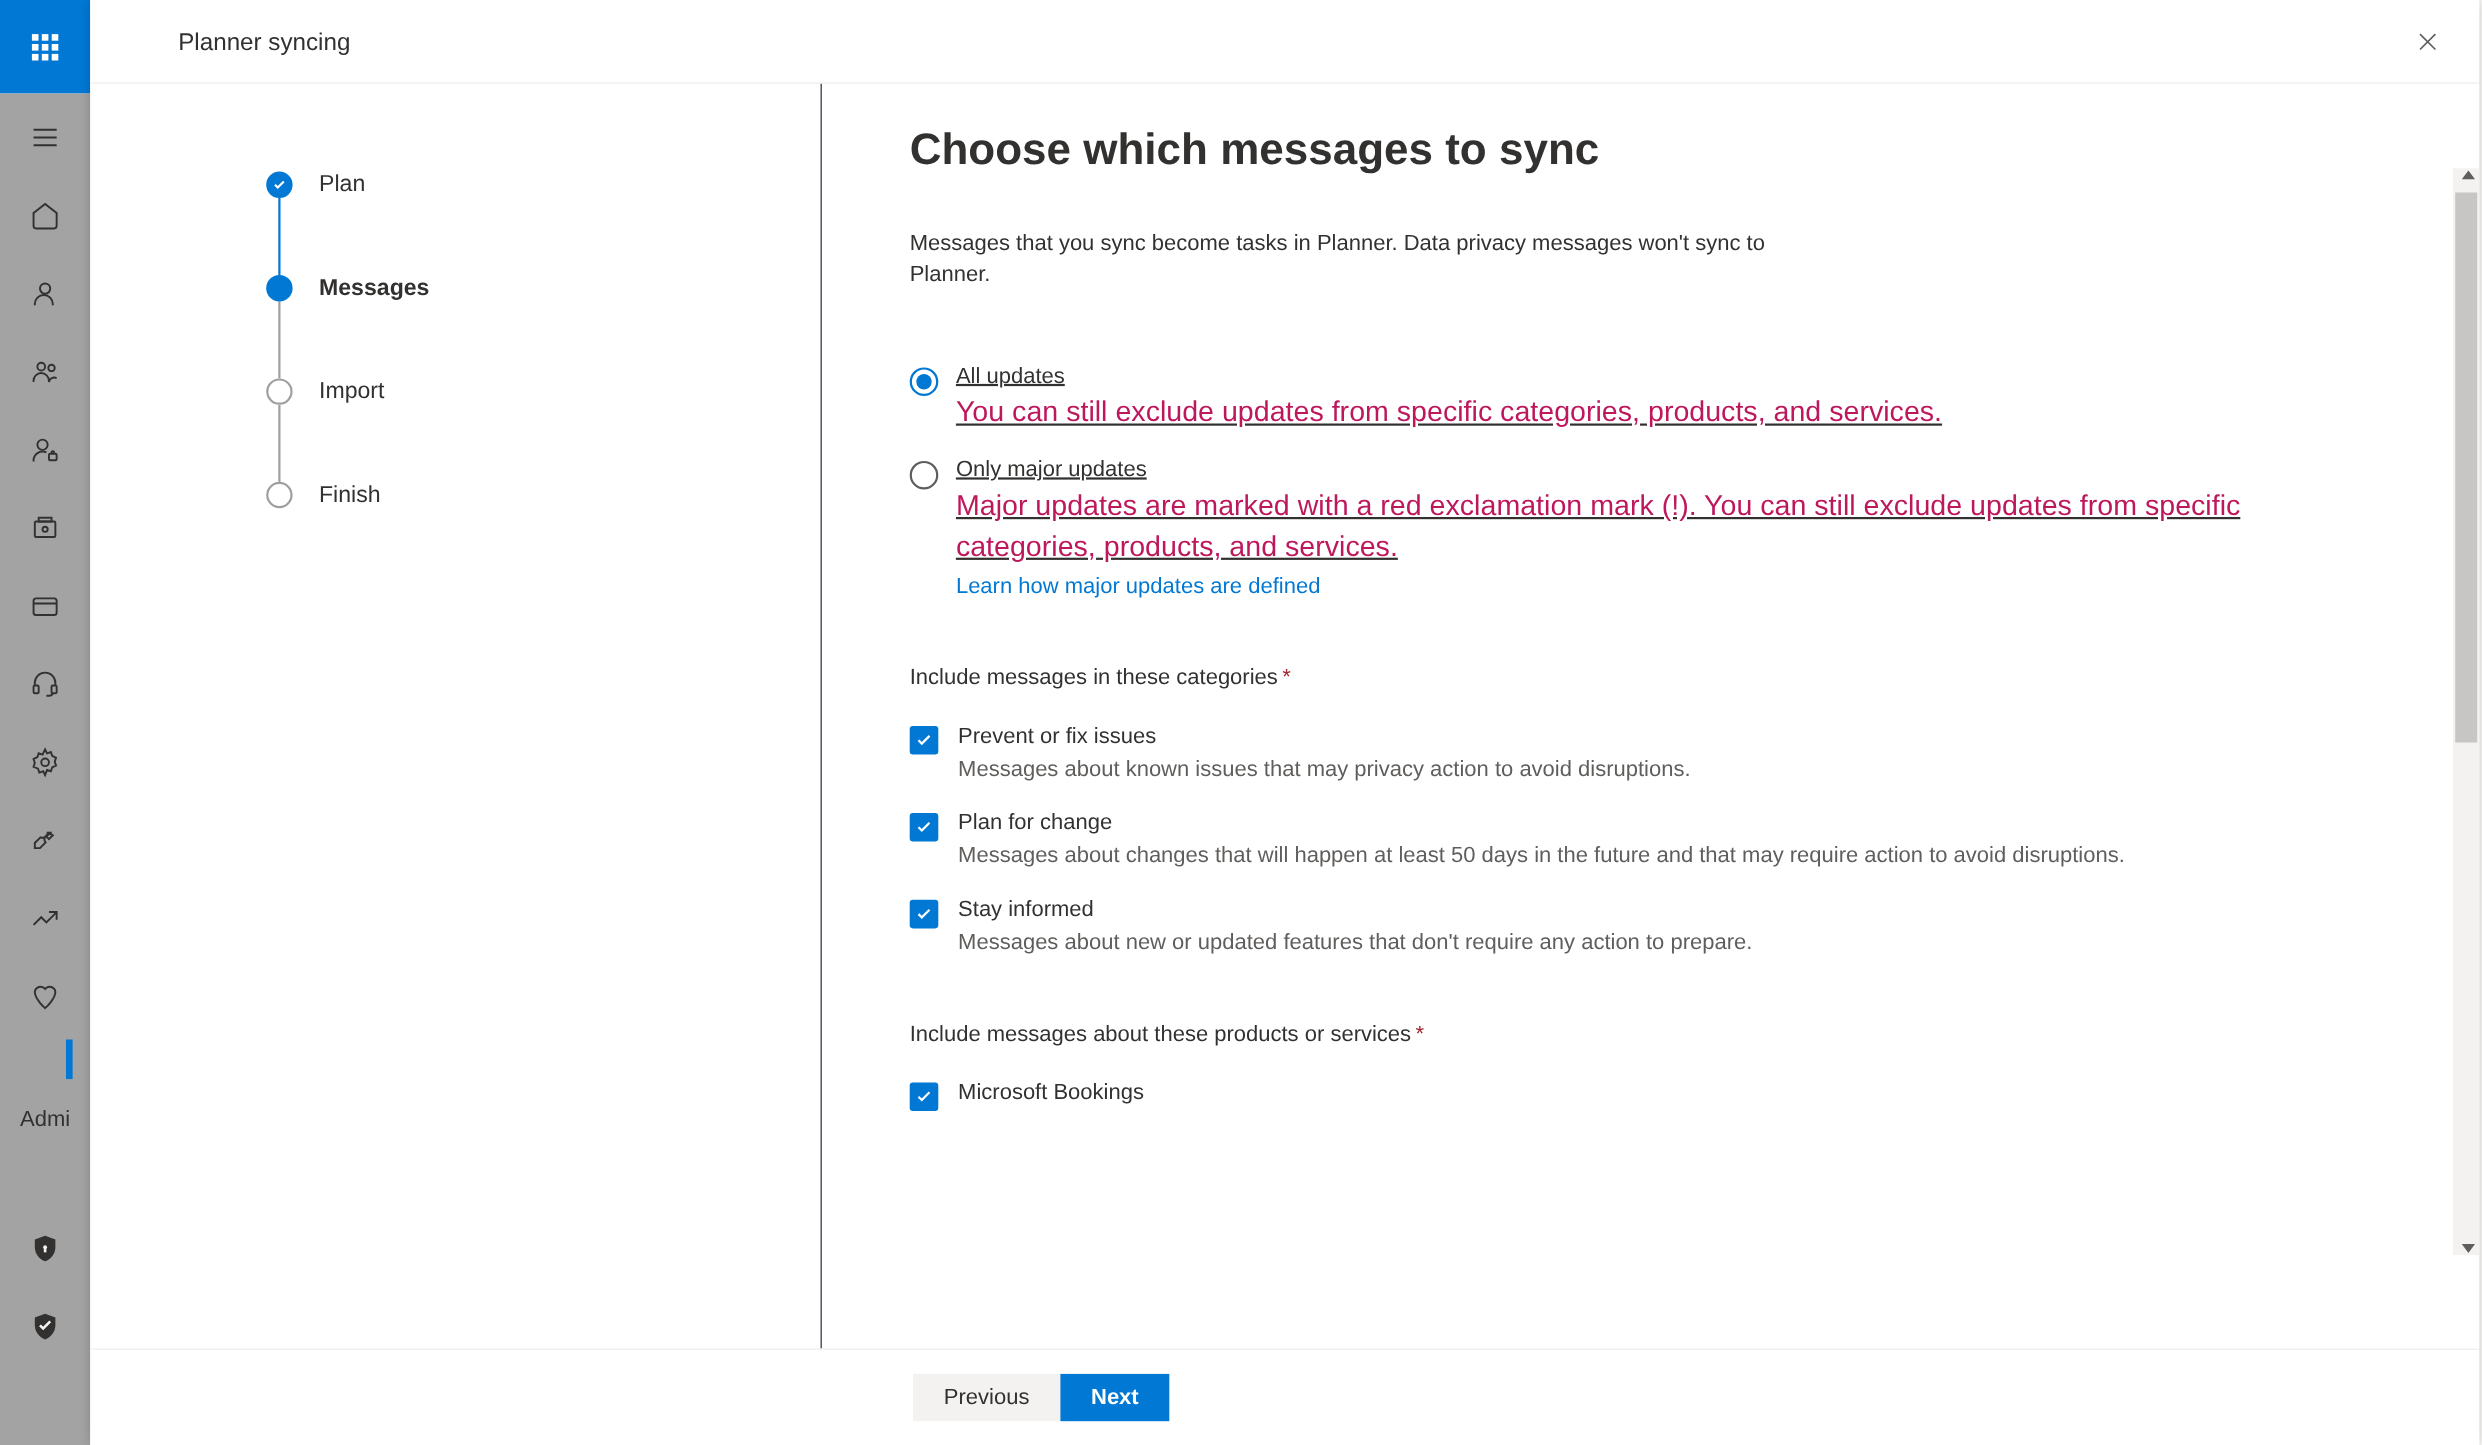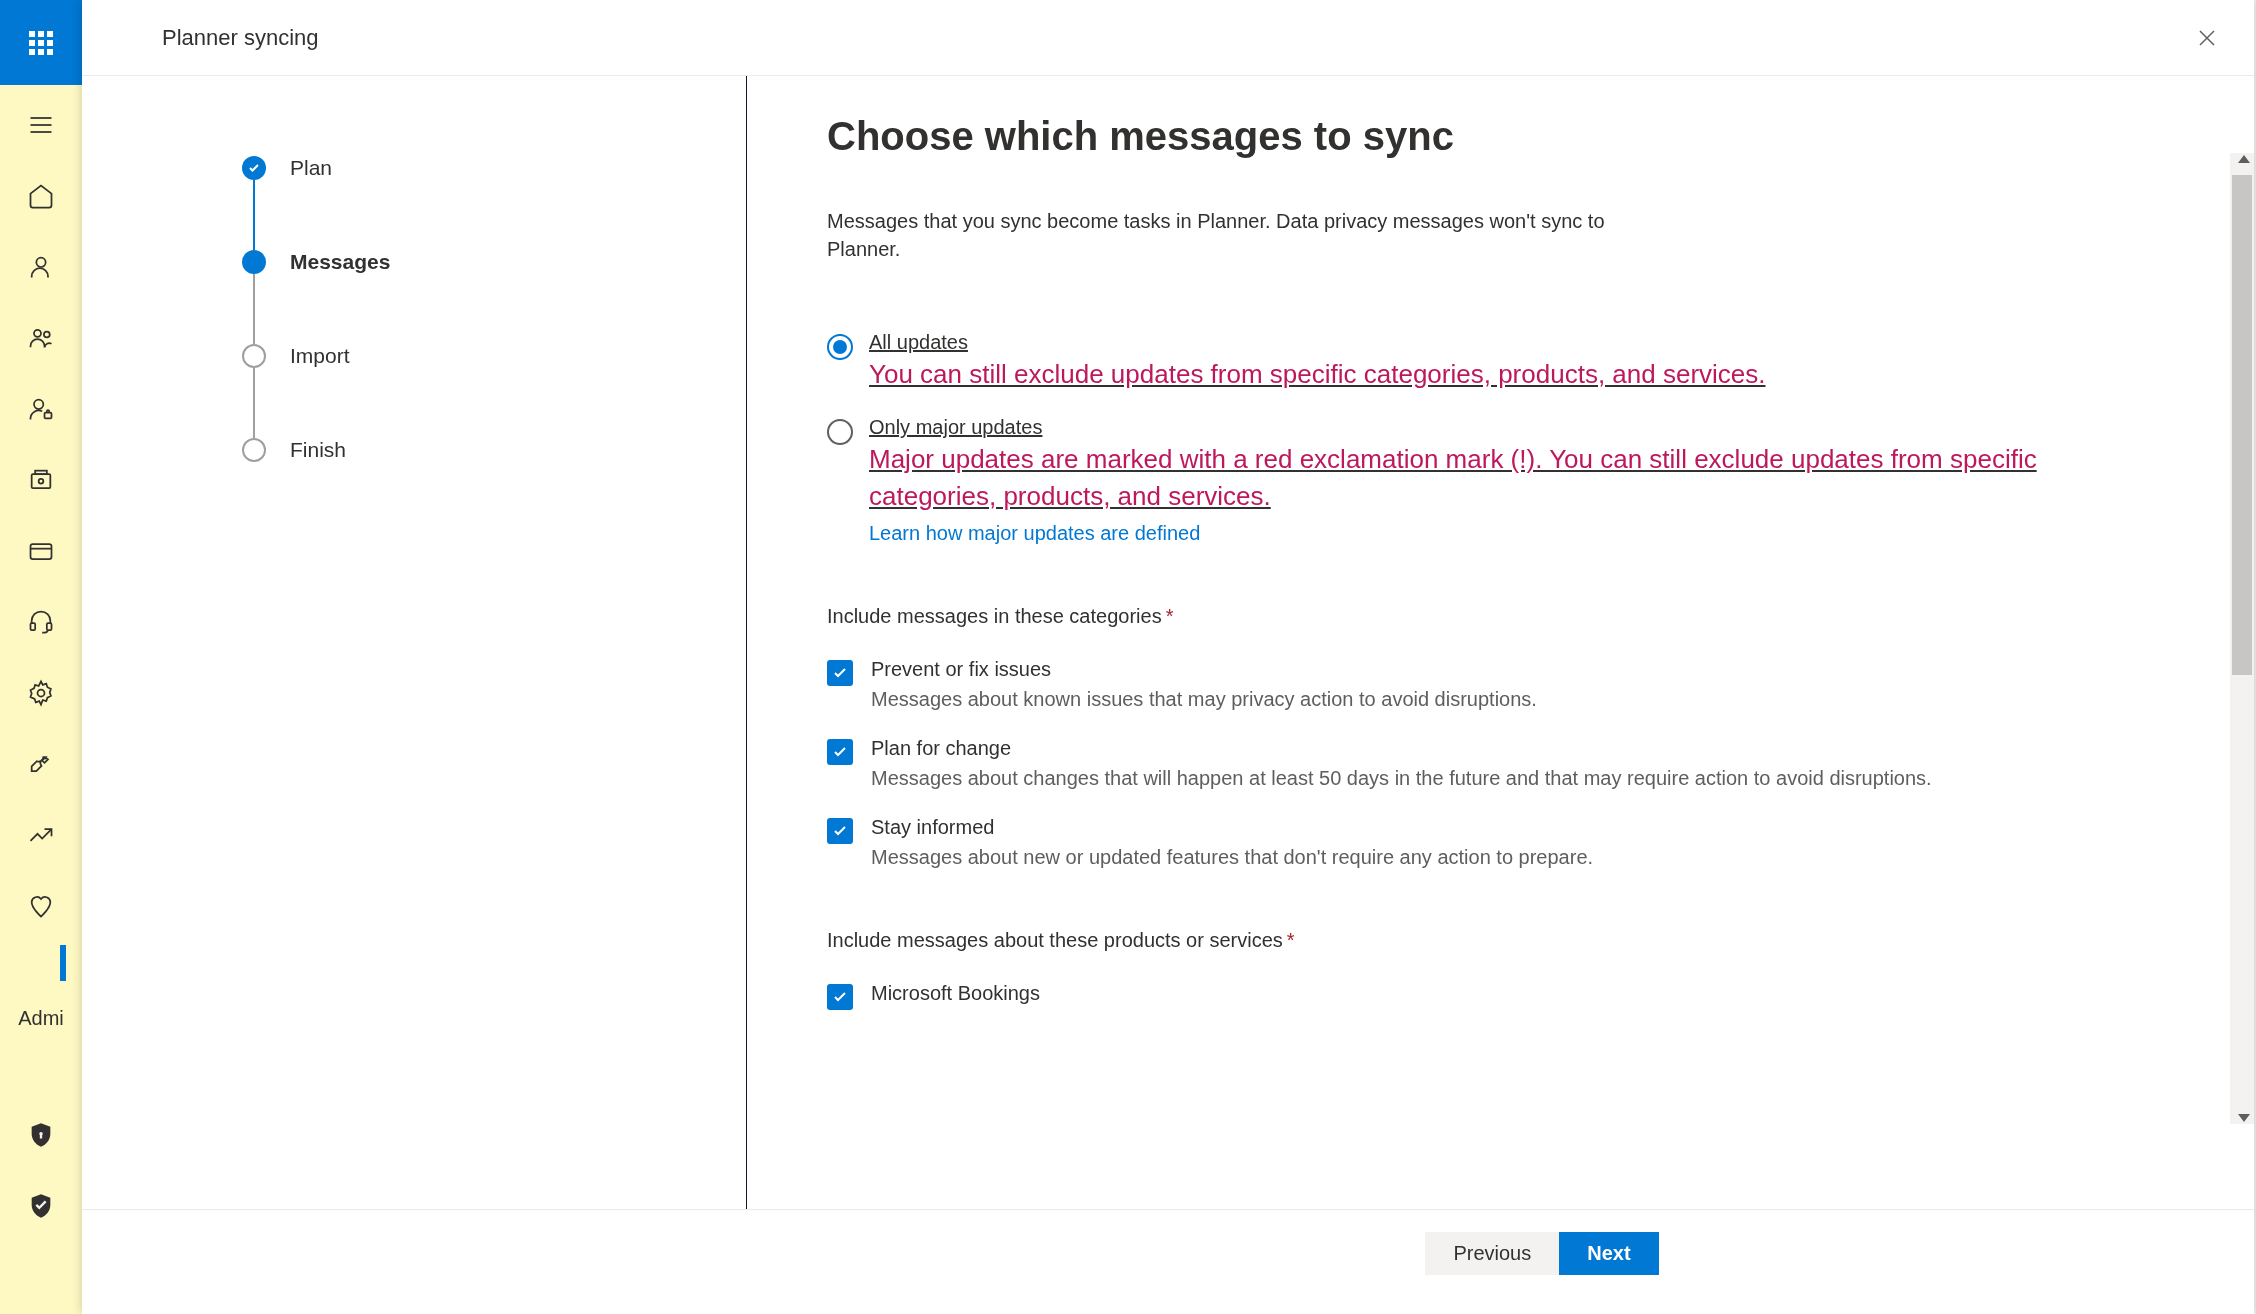--- a/index.html
+++ b/index.html
@@ -37,21 +37,21 @@
       gap: 3px;
     }
     .waffle-dot { background: #fff; width: 6px; height: 6px; }
     
     
     .left-rail {
       position: absolute;
       left: 0;
       top: 85px;
       width: 82px;
-      background: #fef9c3;
+      background: #a3a3a3;
       height: calc(100% - 85px);
       display: flex;
       flex-direction: column;
       align-items: center;
       padding-top: 25px;
       gap: 41px;
     }
     .rail-icon {
       width: 30px;
       height: 30px;
@@ -270,23 +270,22 @@
     }
     .checkbox-desc {
       font-size: 20px;
       color: #605e5c;
       line-height: 1.4;
     }
     
     
     .modal-footer {
       border-top: 1px solid #edebe9;
-      padding: 22px 0 39px 748px;
-      display: flex;
-      justify-content: center;
+      padding: 22px 0 22px 748px;
+      display: flex;
     }
     .btn {
       padding: 10px 28px;
       font-size: 20px;
       border: none;
       cursor: pointer;
       font-family: inherit;
     }
     .btn-secondary {
       background: #f3f2f1;

